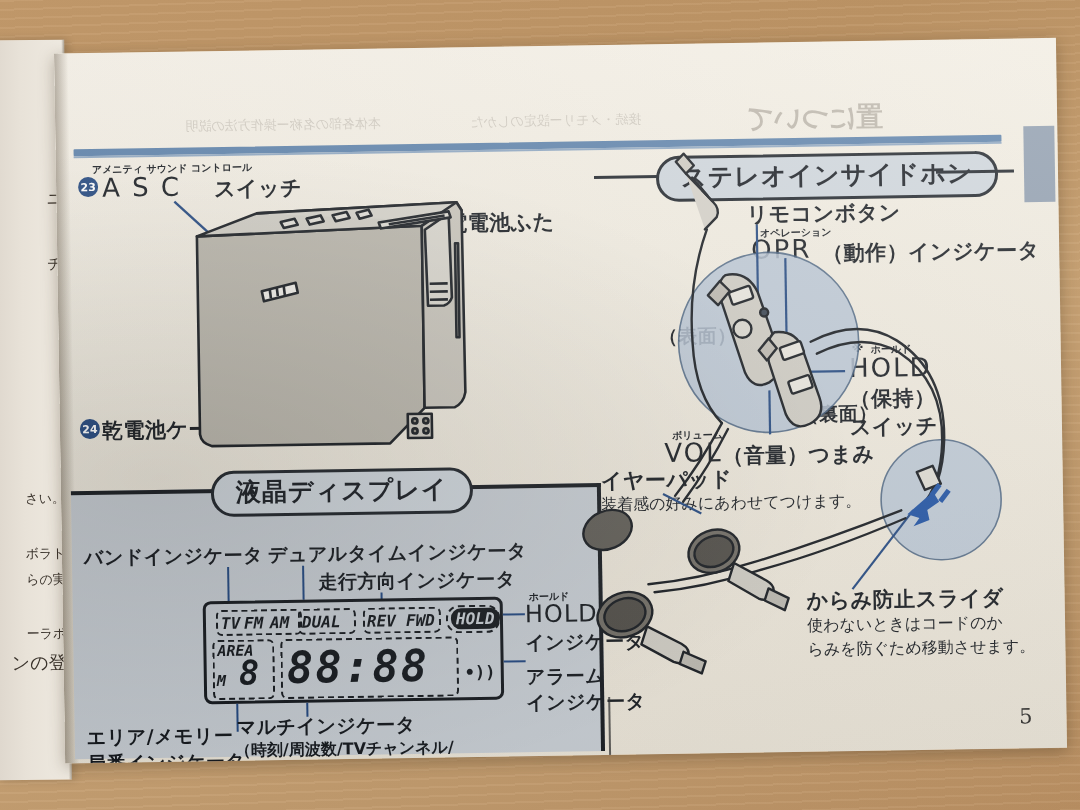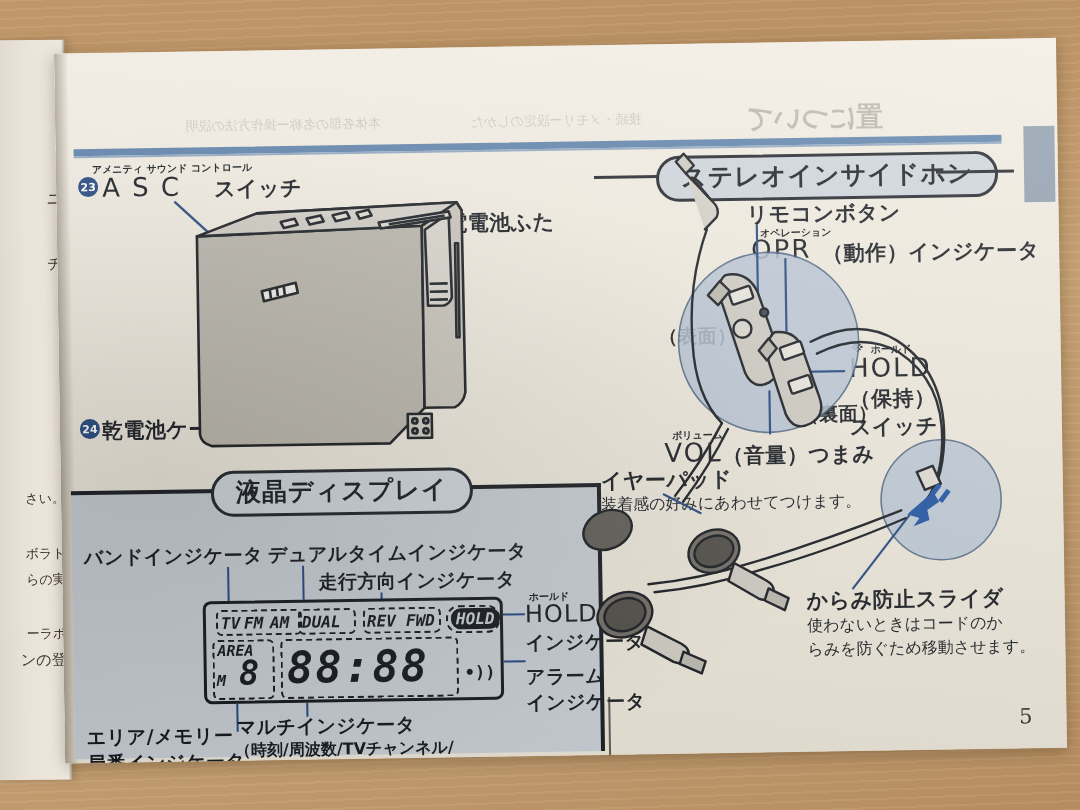--- a/index.html
+++ b/index.html
@@ -167,21 +167,21 @@
 <div id="stage">
 
   <div class="left-page">
     <div class="edge"></div>
     <div class="lp-txt" style="top:150px;">ニ</div>
     <div class="lp-txt" style="top:215px;">チ</div>
     <div class="lp-txt" style="top:450px;font-size:13px;">さい。</div>
     <div class="lp-txt" style="top:505px;font-size:13px;">ボラト</div>
     <div class="lp-txt" style="top:531px;font-size:13px;">らの実</div>
     <div class="lp-txt" style="top:585px;font-size:13px;">ーラボ</div>
-    <div class="lp-txt" style="top:611px;font-size:15px;">ンの登</div>
+    <div class="lp-txt" style="top:611px;font-size:18px;">ンの登</div>
   </div>
 
   <div class="page">
     <div class="spine"></div>
 
     <div class="ghost big" style="left:690px; top:58px;">置について</div>
     <div class="ghost mid" style="left:130px; top:66px;">本体各部の名称ー操作方法の説明</div>
     <div class="ghost mid" style="left:415px; top:66px;">接続・メモリー設定のしかた</div>
 
     <div class="headrule">

